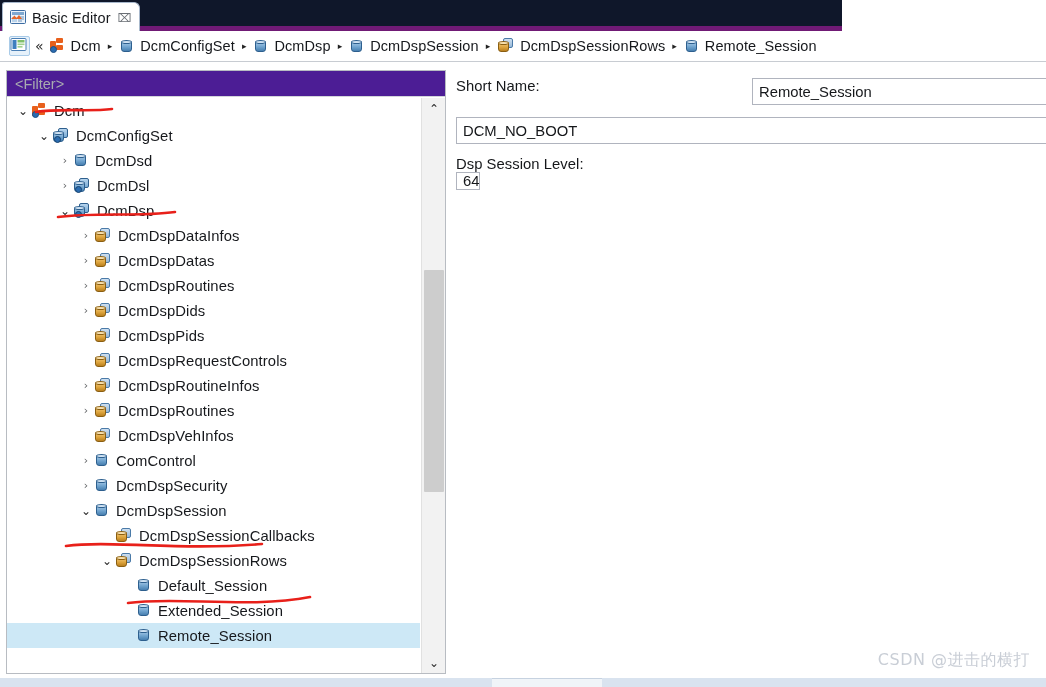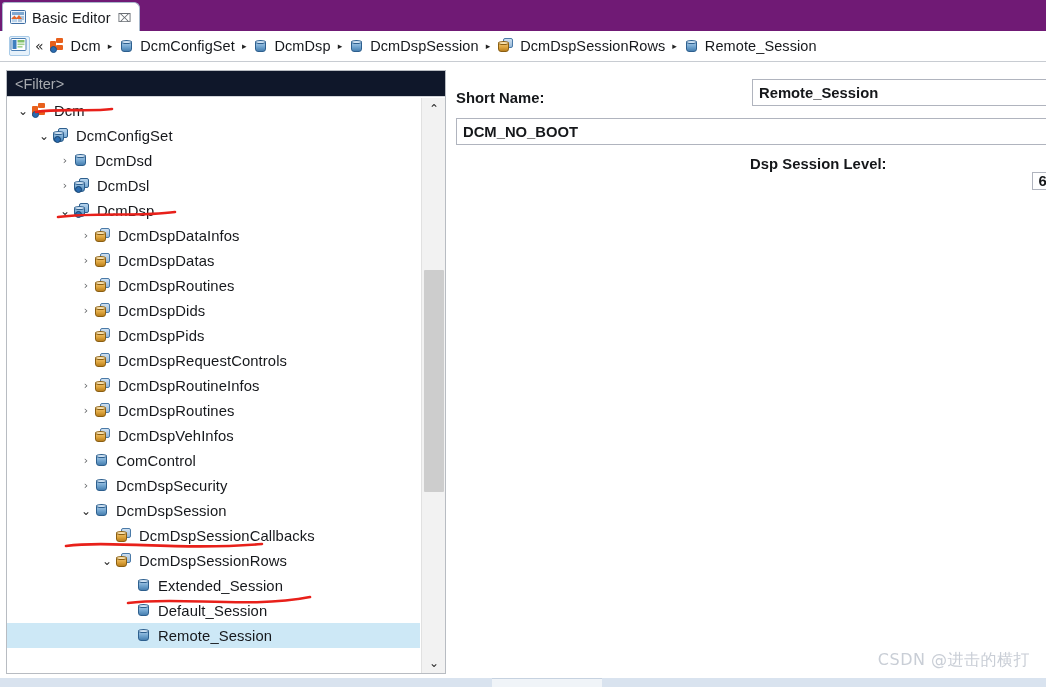--- a/index.html
+++ b/index.html
@@ -14,22 +14,22 @@
     font-family: "Liberation Sans", sans-serif;
     font-size: 14.5px;
     color: #1a1a1a;
     position: relative;
   }
 
   
   .tabbar {
     position: absolute;
     left: 0; top: 0;
-    width: 1046px; height: 31px;
-    background: #701a75;
+    width: 842px; height: 31px;
+    background: #0f172a;
     border-bottom: 5px solid #701a75;
     box-sizing: border-box;
   }
   .tab-active {
     position: absolute;
     left: 2px; top: 2px;
     height: 30px;
     background: #ffffff;
     border: 1px solid #a8b8cc;
     border-bottom: none;
@@ -244,21 +244,21 @@
     width: 440px; height: 604px;
     background: #ffffff;
     border: 1px solid #b8bcc2;
     box-sizing: border-box;
     overflow: hidden;
   }
   .filter-box {
     position: absolute;
     left: 0; top: 0;
     width: 438px; height: 26px;
-    background: #0f172a;
+    background: #4c1d95;
     border-bottom: 1px solid #d2d5da;
     box-sizing: border-box;
     display: flex;
     align-items: center;
     padding-left: 8px;
   }
   .filter-text {
     color: #a8abb0;
     font-size: 14.5px;
   }
@@ -333,23 +333,22 @@
   .form-panel {
     position: absolute;
     left: 456px; top: 70px;
     width: 590px; height: 604px;
   }
   .form-row {
     position: absolute;
     left: 0;
     height: 28px;
     display: flex;
-    align-items: flex-end;
+    align-items: flex-start;
     width: 590px;
-    font-weight: bold;
   }
   .form-label {
     width: 296px;
     flex: none;
     font-size: 14.8px;
     color: #15171a;
     letter-spacing: 0.05px;
   }
   .form-input {
     flex: 1;
@@ -674,30 +673,30 @@
         </span>
         <span class="tree-label">DcmDspSessionRows</span>
       </div>
       <div class="tree-row">
         <span style="width: 113px; flex: 0 0 auto;"></span>
         <span class="twisty none"></span>
         <span class="ic-cyl">
           <span class="body"></span>
           <span class="cap"></span>
         </span>
-        <span class="tree-label">Extended_Session</span>
+        <span class="tree-label">Default_Session</span>
       </div>
       <div class="tree-row">
         <span style="width: 113px; flex: 0 0 auto;"></span>
         <span class="twisty none"></span>
         <span class="ic-cyl">
           <span class="body"></span>
           <span class="cap"></span>
         </span>
-        <span class="tree-label">Default_Session</span>
+        <span class="tree-label">Extended_Session</span>
       </div>
       <div class="tree-row selected">
         <span style="width: 113px; flex: 0 0 auto;"></span>
         <span class="twisty none"></span>
         <span class="ic-cyl">
           <span class="body"></span>
           <span class="cap"></span>
         </span>
         <span class="tree-label">Remote_Session</span>
       </div>

